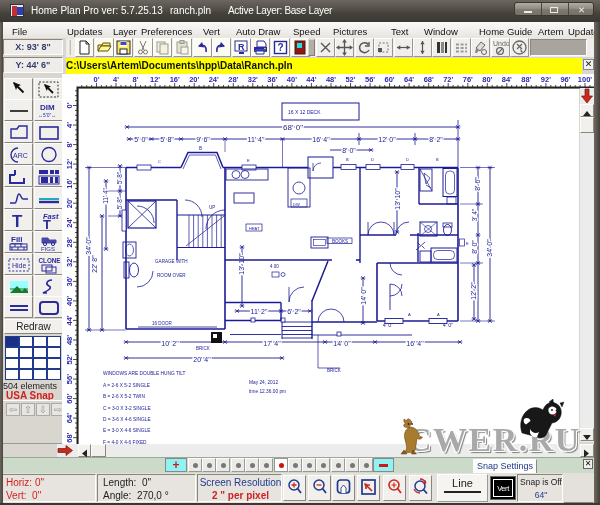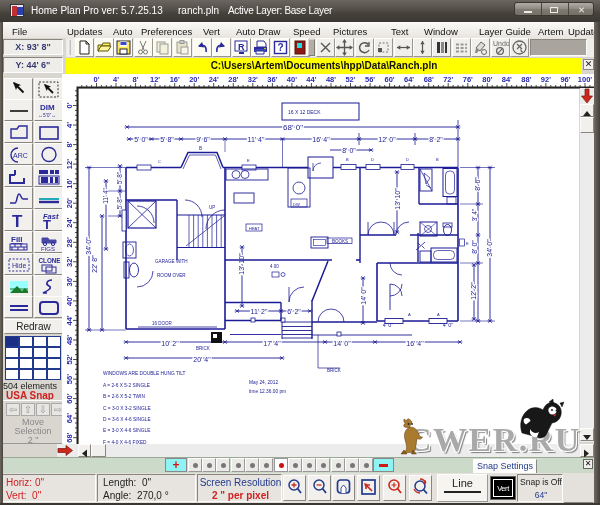--- a/index.html
+++ b/index.html
@@ -9,43 +9,43 @@
 .sunk{border:1px solid;border-color:#8a867f #fdfdfc #fdfdfc #8a867f}
 svg text{font-family:"Liberation Sans",sans-serif}
 </style></head><body>
 
 <div class="ab" style="left:0;top:0;width:600px;height:22px;background:linear-gradient(#6b6760,#55514a 40%,#45413b 60%,#3b3833)"></div>
 <div class="ab" style="left:10px;top:4px;width:14px;height:13px;background:#e8e6ff;border:1px solid #333;">
     <div class="ab" style="left:1px;top:1px;width:5px;height:10px;background:#c03030"></div>
     <div class="ab" style="left:6px;top:2px;width:6px;height:8px;background:#2a3fb0"></div>
   </div>
 <div class="ab" style="left:31px;top:5px;color:#fff;font-size:10px;white-space:nowrap">Home Plan Pro ver: 5.7.25.13</div>
-<div class="ab" style="left:178px;top:5px;color:#fff;font-size:10px">ranch.pln</div>
+<div class="ab" style="left:170px;top:5px;color:#fff;font-size:10px">ranch.pln</div>
 <div class="ab" style="left:228px;top:5px;color:#fff;font-size:10px;letter-spacing:-0.3px">Active Layer: Base Layer</div>
 <div class="ab" style="left:514px;top:2px;width:80px;height:14px;background:linear-gradient(#b0aca4,#928e86 45%,#7e7a72 55%,#747068);border:1px solid #3a372f;border-radius:3px">
  <div class="ab" style="left:26px;top:0;width:1px;height:12px;background:#4a4740"></div>
  <div class="ab" style="left:53px;top:0;width:1px;height:12px;background:#4a4740"></div>
  <div class="ab" style="left:9px;top:8px;width:8px;height:2px;background:#eeebe4"></div>
  <div class="ab" style="left:35px;top:4px;width:8px;height:6px;border:1px solid #eeebe4"></div>
  <div class="ab" style="left:63px;top:3px;color:#eeebe4;font-size:8.5px;line-height:8px">✕</div>
 </div>
 
 <div class="ab" style="left:0;top:22px;width:600px;height:16px;background:linear-gradient(#fbfaf8,#e8e5e0)"></div>
 <div class="ab" style="left:12px;top:26px;font-size:9.5px;color:#111">File</div>
 <div class="ab" style="left:39px;top:40px;font-size:14px;color:#111">Edit</div>
 <div class="ab" style="left:67px;top:26px;font-size:9.5px;color:#111">Updates</div>
-<div class="ab" style="left:113px;top:26px;font-size:9.5px;color:#111">Auto</div>
+<div class="ab" style="left:113px;top:26px;font-size:9.5px;color:#111">Layer</div>
 <div class="ab" style="left:141px;top:26px;font-size:9.5px;color:#111">Preferences</div>
 <div class="ab" style="left:203px;top:26px;font-size:9.5px;color:#111">Vert</div>
 <div class="ab" style="left:236px;top:26px;font-size:9.5px;color:#111">Auto Draw</div>
 <div class="ab" style="left:293px;top:26px;font-size:9.5px;color:#111">Speed</div>
 <div class="ab" style="left:333px;top:26px;font-size:9.5px;color:#111">Pictures</div>
 <div class="ab" style="left:391px;top:26px;font-size:9.5px;color:#111">Text</div>
 <div class="ab" style="left:424px;top:26px;font-size:9.5px;color:#111">Window</div>
-<div class="ab" style="left:479px;top:26px;font-size:9.5px;color:#111">Layer Guide</div>
+<div class="ab" style="left:479px;top:26px;font-size:9.5px;color:#111">Home Guide</div>
 <div class="ab" style="left:538px;top:26px;font-size:9.5px;color:#111">Artem</div>
 <div class="ab" style="left:568px;top:26px;font-size:9.5px;color:#111">Updates</div>
 <div class="ab" style="left:0;top:38px;width:600px;height:19px;background:#e8e5e0"></div>
 <div class="ab" style="left:66px;top:39px;width:528px;height:18px;background:#efede9"></div>
 <div class="ab" style="left:68px;top:40px;width:3px;height:15px;background:linear-gradient(90deg,#fff,#b8b4ae)"></div>
 <div class="ab" style="left:75px;top:38px;width:19px;height:19px;background:#fcfbf2;border:1px solid;border-color:#fff #9a968f #9a968f #fff"><svg width="17" height="17" viewBox="0 0 17 17">
       <path d="M4 2h6l3 3v10H4z" fill="#fff" stroke="#222" stroke-width="1"></path>
       <path d="M10 2v3h3" fill="none" stroke="#222"></path>
     </svg></div>
 <div class="ab" style="left:95px;top:38px;width:19px;height:19px;background:#fcfbf2;border:1px solid;border-color:#fff #9a968f #9a968f #fff"><svg width="17" height="17" viewBox="0 0 17 17">
@@ -276,23 +276,22 @@
 <div class="ab" style="left:27px;top:32px;width:14px;height:11px;background:#fff;border:1px solid #223a8c"></div>
 <div class="ab" style="left:41px;top:32px;width:14px;height:11px;background:#fff;border:1px solid #223a8c"></div>
 </div>
 <div class="ab" style="left:3px;top:381px;width:60px;font-size:9px;color:#222">504 elements</div>
 <div class="ab" style="left:6px;top:390px;width:60px;font-size:10px;font-weight:bold;color:#d02020">USA Snap</div>
 <div class="ab" style="left:2px;top:400px;width:62px;height:44px;border:1px solid;border-color:#fff #999 #999 #fff">
 <div class="ab" style="left:3px;top:2px;width:14px;height:13px;background:#e8e6e2;border:1px solid #aaa;color:#999;font-size:10px;text-align:center;line-height:12px">⇦</div>
 <div class="ab" style="left:18px;top:2px;width:14px;height:13px;background:#e8e6e2;border:1px solid #aaa;color:#999;font-size:10px;text-align:center;line-height:12px">⇧</div>
 <div class="ab" style="left:33px;top:2px;width:14px;height:13px;background:#e8e6e2;border:1px solid #aaa;color:#999;font-size:10px;text-align:center;line-height:12px">⇩</div>
 <div class="ab" style="left:48px;top:2px;width:14px;height:13px;background:#e8e6e2;border:1px solid #aaa;color:#999;font-size:10px;text-align:center;line-height:12px">⇨</div>
-<div class="ab" style="left:0;top:17px;width:60px;text-align:center;font-size:9px;color:#888;line-height:9px">Move<br>Selection<br>2 "</div>
 </div>
-<div class="ab" style="left:66px;top:58px;width:516px;height:16px;background:#ffff00;color:#111;font-size:10px;font-weight:bold;text-align:center;line-height:16px">C:\Users\Artem\Documents\hpp\Data\Ranch.pln</div>
+<div class="ab" style="left:66px;top:58px;width:516px;height:16px;background:#ffff00;color:#111;font-size:10px;font-weight:bold;line-height:16px">C:\Users\Artem\Documents\hpp\Data\Ranch.pln</div>
 <div class="ab" style="left:583px;top:59px;width:11px;height:11px;background:#f4f2ee;border:1px solid #888;font-size:9px;line-height:9px;text-align:center;color:#222">✕</div>
 <svg class="ab" style="left:62px;top:74px" width="532" height="384" viewBox="62 74 532 384" xmlns="http://www.w3.org/2000/svg">
     <rect x="62" y="74" width="532" height="14" fill="#fff"></rect>
     <rect x="62" y="88" width="16" height="356" fill="#fff"></rect>
     <rect x="79" y="89" width="500" height="355" fill="#fff"></rect>
     <path d="M77.5 444V87.5H594" stroke="#222" stroke-width="2" fill="none"></path>
     <text x="96.5" y="82" font-size="7.5" font-weight="bold" fill="#2a2ab0" text-anchor="middle">0'</text>
     <text x="116.0" y="82" font-size="7.5" font-weight="bold" fill="#2a2ab0" text-anchor="middle">4'</text>
     <text x="135.6" y="82" font-size="7.5" font-weight="bold" fill="#2a2ab0" text-anchor="middle">8'</text>
     <text x="155.1" y="82" font-size="7.5" font-weight="bold" fill="#2a2ab0" text-anchor="middle">12'</text>

